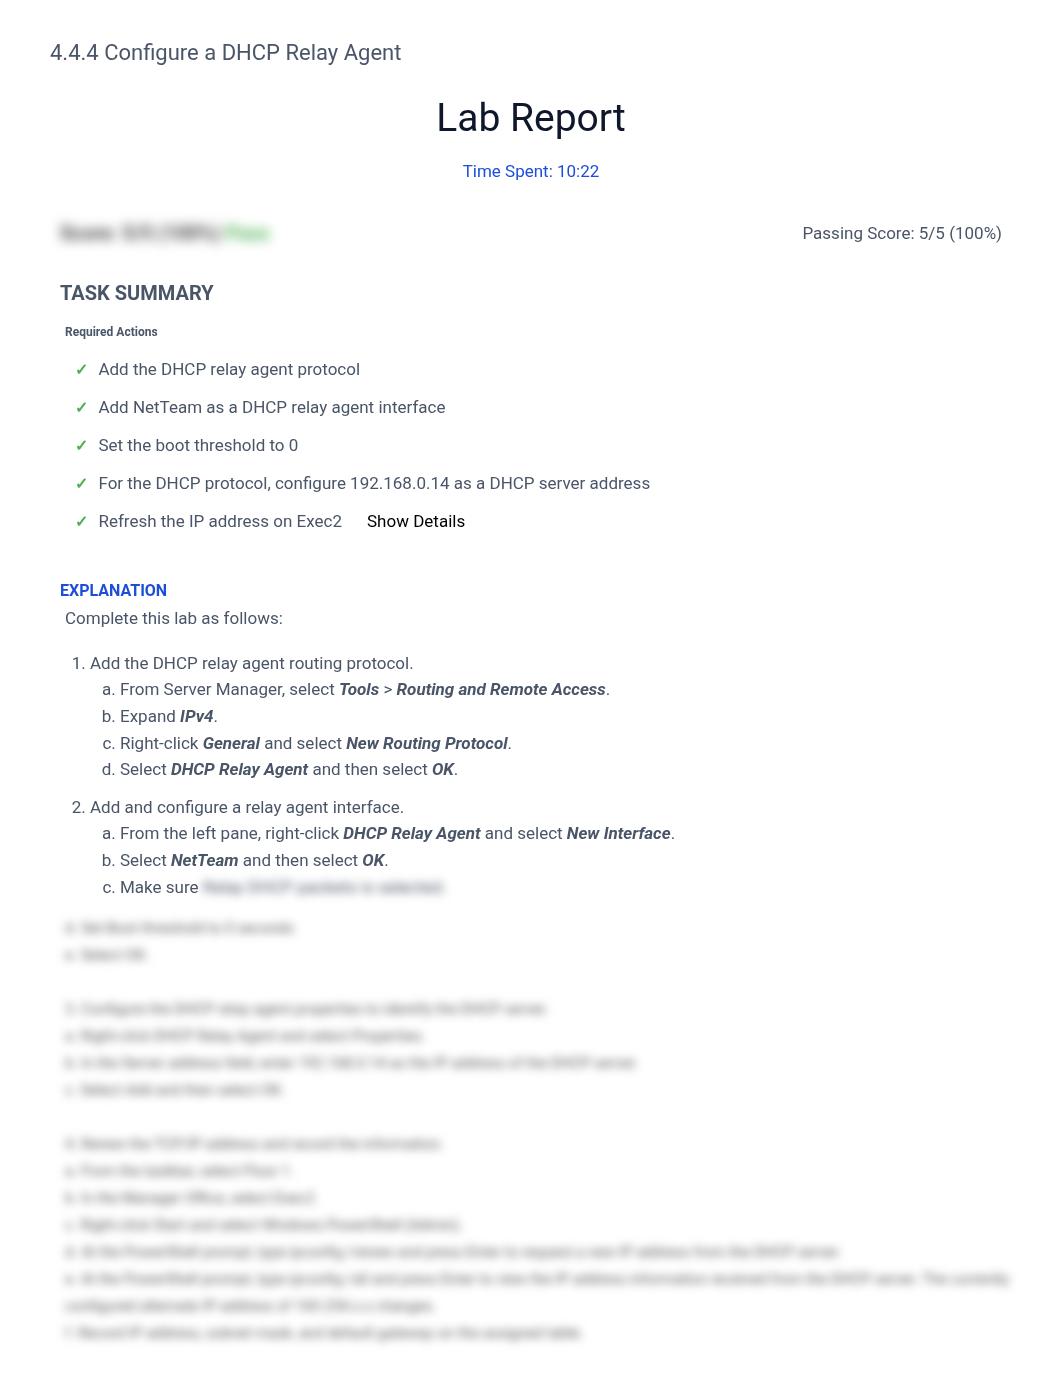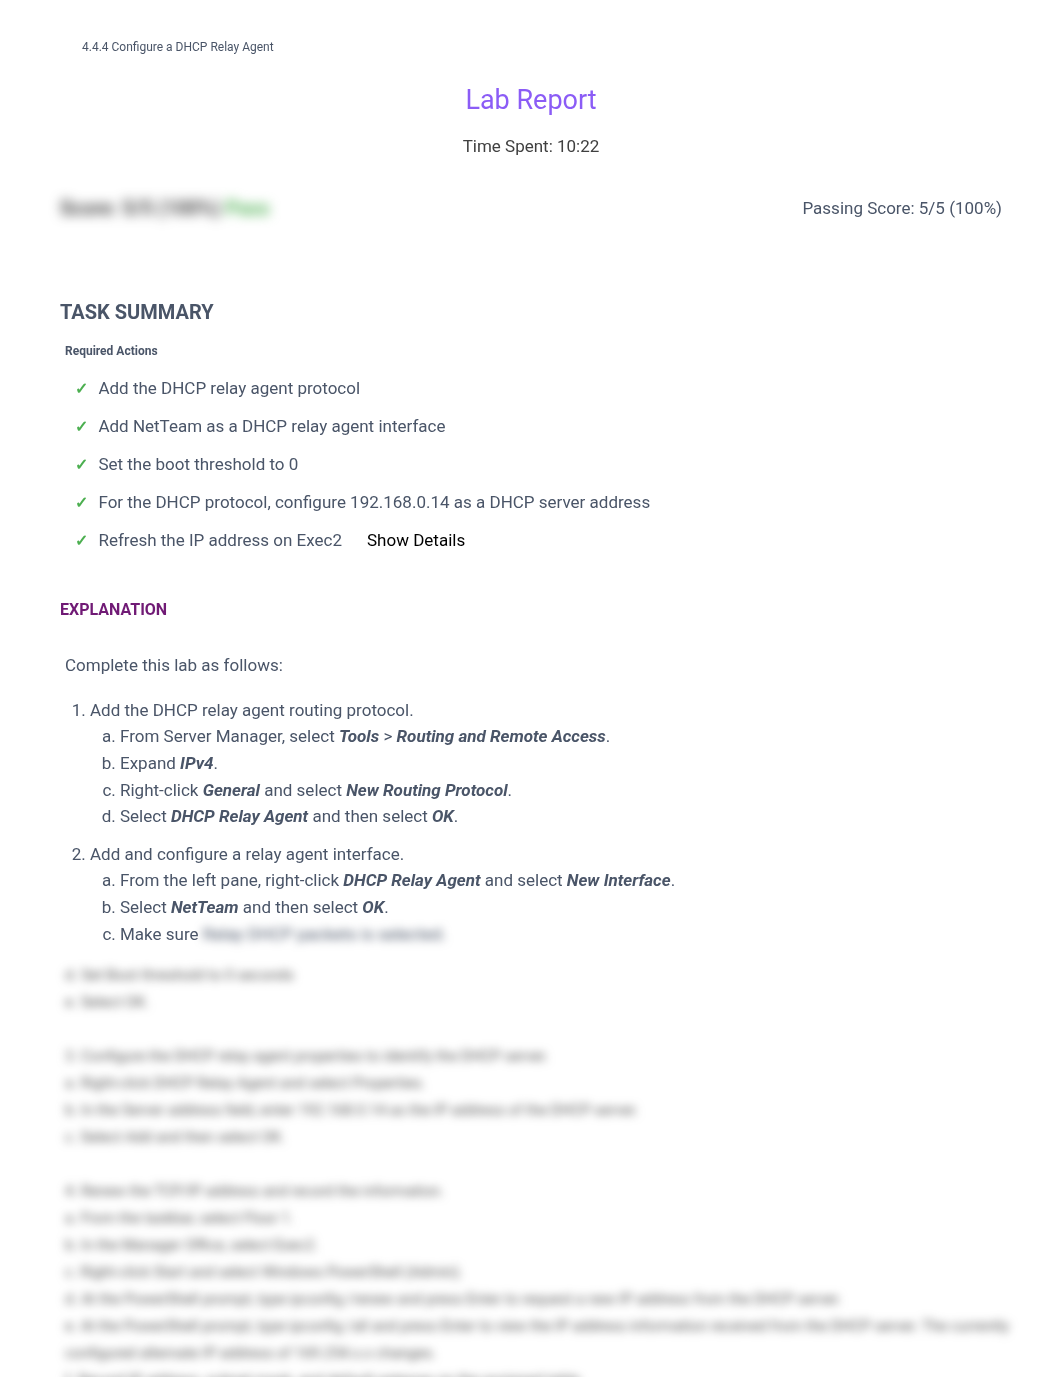--- a/index.html
+++ b/index.html
@@ -8,44 +8,43 @@
       box-sizing: border-box;
     }
     body {
       font-family: -apple-system, BlinkMacSystemFont, "Segoe UI", Roboto, "Helvetica Neue", Arial, sans-serif;
       background: #ffffff;
       color: #333;
       padding: 40px 50px;
       width: 1062px;
     }
     .page-title {
-      font-size: 12px;
+      font-size: 22px;
       color: #4a5568;
       margin-bottom: 30px;
       font-weight: 400;
-      margin-left: 32px;
     }
     .report-title {
       text-align: center;
-      font-size: 27px;
-      color: #8b5cf6;
+      font-size: 39px;
+      color: #0f172a;
       font-weight: 400;
       margin-bottom: 20px;
     }
     .time-spent {
       text-align: center;
       font-size: 17px;
-      color: #404040;
+      color: #1d4ed8;
       margin-bottom: 40px;
     }
     .score-row {
       display: flex;
       justify-content: space-between;
       align-items: center;
-      margin-bottom: 80px;
+      margin-bottom: 36px;
       padding: 0 10px;
       text-align: right;
     }
     .score-blur {
       filter: blur(6px);
       font-size: 20px;
       font-weight: 600;
       color: #333;
     }
     .score-blur .green {
@@ -88,22 +87,22 @@
       font-size: 16px;
     }
     .show-details {
       color: #000000;
       margin-left: 25px;
       cursor: pointer;
     }
     .explanation-header {
       font-size: 16px;
       font-weight: 700;
-      color: #701a75;
-      margin-bottom: 36px;
+      color: #1d4ed8;
+      margin-bottom: 8px;
       padding-left: 10px;
     }
     .explanation-intro {
       font-size: 17px;
       color: #4a5568;
       margin-bottom: 25px;
       padding-left: 15px;
     }
     .explanation-list {
       padding-left: 40px;

